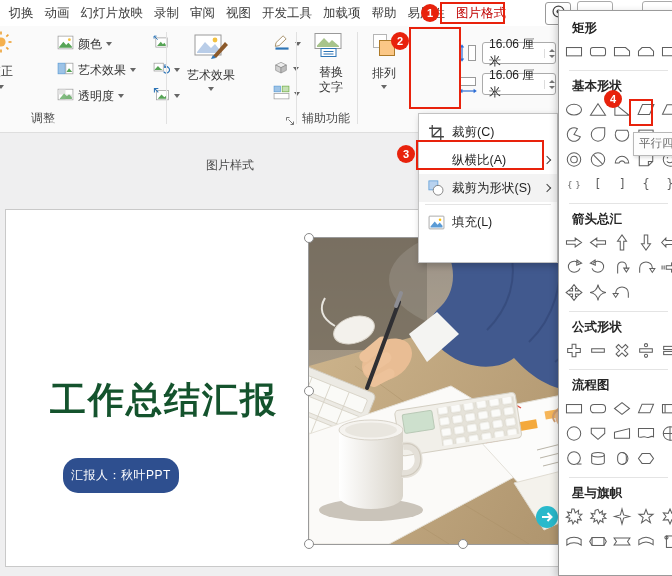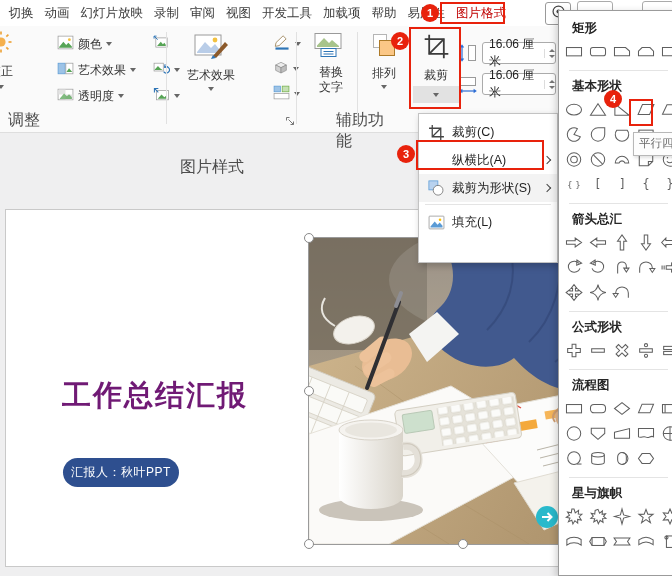--- a/index.html
+++ b/index.html
@@ -11,21 +11,21 @@
   .tab{padding:0 5.5px;font-size:12.5px;line-height:26px;color:#3b3b3b;white-space:nowrap;cursor:pointer;}
   .tab.active{font-weight:400;}
   .recbtn{position:absolute;left:545px;top:2px;width:24px;height:21px;border:1px solid #9a9a9a;border-radius:3px;
           display:flex;align-items:center;justify-content:center;background:#fff;}
   .ghost{position:absolute;top:1px;height:20px;border:1px solid #ababab;border-radius:3px;background:#fff;}
   
   .ribbon{position:absolute;top:26px;left:0;right:0;height:106px;background:#fafafa;border-bottom:1px solid #dedede;}
   .rlab{font-size:12px;color:#333;}
   .chev{width:0;height:0;border-left:3.5px solid transparent;border-right:3.5px solid transparent;border-top:4px solid #666;display:inline-block;}
   .vdiv{position:absolute;top:6px;bottom:8px;width:1px;background:#e1e1e1;}
-  .grouplab{position:absolute;top:84px;font-size:16px;color:#4d4d4d;text-align:left;}
+  .grouplab{position:absolute;top:84px;font-size:12px;color:#4d4d4d;text-align:center;}
   .btn-correct{position:absolute;left:-22px;top:4px;width:46px;display:flex;flex-direction:column;align-items:center;gap:5px;cursor:pointer;}
   .smallrow{position:absolute;display:flex;align-items:center;gap:4px;height:20px;cursor:pointer;padding-left:27px;}
   .bigbtn{position:absolute;top:6px;display:flex;flex-direction:column;align-items:center;gap:3px;cursor:pointer;}
   .wraplab{width:30px;font-size:12px;line-height:15px;text-align:right;color:#333;}
   .btn-crop{position:absolute;left:413px;top:3px;width:46px;height:81px;display:flex;flex-direction:column;align-items:center;cursor:pointer;}
   .cropstrip{width:46px;height:17px;background:#e2e2e2;display:flex;align-items:center;justify-content:center;margin-top:2px;}
   .sizef{position:absolute;width:74px;height:22px;background:#fff;border:1px solid #ababab;border-radius:3px;
          display:flex;align-items:center;font-size:12px;color:#222;padding:0 0 0 6px;box-sizing:border-box;justify-content:flex-end;}
   .spin{margin-left:auto;display:flex;flex-direction:column;gap:3px;border-left:1px solid #dcdcdc;padding-left:4px;}
   .spin b{width:0;height:0;border-left:3px solid transparent;border-right:3px solid transparent;display:block;}
@@ -36,22 +36,22 @@
         box-shadow:2px 3px 7px rgba(0,0,0,.22);z-index:5;padding-top:4px;box-sizing:border-box;}
   .mrow{display:flex;align-items:center;height:28px;padding:0 7px;cursor:pointer;}
   .mrow.hl{background:#f3f3f3;}
   .mico{width:20px;min-width:20px;display:flex;align-items:center;justify-content:center;}
   .mlab{font-size:12.5px;color:#1f1f1f;margin-left:6px;white-space:nowrap;}
   .msub{margin-left:auto;width:5px;height:5px;border-top:1.4px solid #444;border-right:1.4px solid #444;transform:rotate(45deg);}
   .msep{height:1px;background:#e4e4e4;margin:2px 6px 3px 6px;}
   
   .slide{position:absolute;left:5px;top:209px;width:645px;height:356px;background:#fff;border:1px solid #c9c9c9;z-index:1;}
   .title1{position:absolute;left:60px;top:116px;font-size:34px;font-weight:700;letter-spacing:1px;}
-  .title2{position:absolute;left:56px;top:166px;font-size:29px;font-weight:700;color:#701a75;letter-spacing:2px;}
-  .badge{position:absolute;left:57px;top:248px;width:116px;height:29px;border-radius:15px;
+  .title2{position:absolute;left:44px;top:166px;font-size:36px;font-weight:700;color:#14532d;letter-spacing:2px;}
+  .badge{position:absolute;left:57px;top:248px;width:116px;height:35px;border-radius:15px;
          display:flex;align-items:center;justify-content:center;font-size:12px;color:#fff;letter-spacing:.5px;}
   .photo{position:absolute;left:308px;top:237px;width:308px;height:306px;z-index:2;border:1px solid #9a9a9a;box-sizing:content-box;}
   .handle{position:absolute;width:8px;height:8px;border-radius:50%;background:#fff;border:1.5px solid #8a8a8a;z-index:3;}
   
   .panel{position:absolute;left:558px;top:10px;width:121px;height:566px;background:#fff;border:1px solid #9b9b9b;
          box-shadow:-2px 2px 7px rgba(0,0,0,.18);z-index:6;overflow:hidden;box-sizing:border-box;padding-top:2px;}
   .p-h{font-size:12.5px;font-weight:700;color:#262626;margin:7px 0 2px 13px;white-space:nowrap;}
   .p-row{display:flex;padding-left:3px;height:25px;align-items:center;}
   .p-cell{width:24px;min-width:24px;height:24px;display:flex;align-items:center;justify-content:center;cursor:pointer;}
   .p-s{height:1px;background:#e4e4e4;margin:6px 10px 2px 10px;}
@@ -209,43 +209,32 @@
     <div class="bigbtn" style="left:302px;width:52px;">
       <span><svg width="30" height="26" viewBox="0 0 30 26">
             <rect x="2" y="1.5" width="26" height="15" fill="#fff" stroke="#9a9a9a"></rect>
             <path d="M4 13.5 L11 6 L16 11 L19 8 L26 14 V15 H4 Z" fill="#a8c48c"></path>
             <rect x="8" y="16.5" width="15" height="8" fill="#fff" stroke="#2e75b6"></rect>
             <line x1="10.5" y1="19.5" x2="20.5" y2="19.5" stroke="#2e75b6"></line>
             <line x1="10.5" y1="22" x2="20.5" y2="22" stroke="#2e75b6"></line>
           </svg></span>
       <span class="wraplab">替换文字</span>
     </div>
-    <div class="grouplab" style="left:296px;width:60px;padding-left:40px;">辅助功能</div>
+    <div class="grouplab" style="left:296px;width:60px;">辅助功能</div>
     <div class="vdiv" style="left:357px;"></div>
 
     <div class="bigbtn" style="left:363px;width:42px;">
       <span><svg width="26" height="26" viewBox="0 0 26 26">
             <rect x="2.5" y="2.5" width="13" height="13" fill="#fff" stroke="#b5b5b5"></rect>
             <rect x="8.5" y="8.5" width="15" height="15" fill="#fbc786" stroke="#ad7a28"></rect>
           </svg></span>
       <span class="rlab">排列</span>
       <span class="chev"></span>
     </div>
 
-    <div class="btn-crop">
-      <span style="margin-top:4px;"><svg width="27" height="27" viewBox="0 0 24 24" fill="none" stroke="#3b3b3b" stroke-width="1.6">
-            <path d="M5.5 1.5 V18.5 H22.5"></path>
-            <path d="M1.5 5.5 H18.5 V22.5"></path>
-            <line x1="5.5" y1="18.5" x2="18.5" y2="5.5"></line>
-          </svg></span>
-      <span class="rlab" style="margin-top:3px;">裁剪</span>
-      <span class="cropstrip">
-          <span class="chev"></span>
-        </span>
-    </div>
 
     <span class="sizeicon" style="left:458px;top:17px;"><svg width="20" height="20" viewBox="0 0 20 20">
           <path d="M4 1.2 L1.8 4.4 H6.2 Z" fill="#2b6cd4"></path>
           <line x1="4" y1="4" x2="4" y2="16" stroke="#2b6cd4" stroke-width="1.2"></line>
           <path d="M4 18.8 L1.8 15.6 H6.2 Z" fill="#2b6cd4"></path>
           <rect x="10.5" y="2.5" width="7" height="15" fill="#fff" stroke="#9a9a9a"></rect>
         </svg></span>
     <div class="sizef" style="left:482px;top:16px;">
       <span>16.06 厘米</span>
       <span class="spin">

